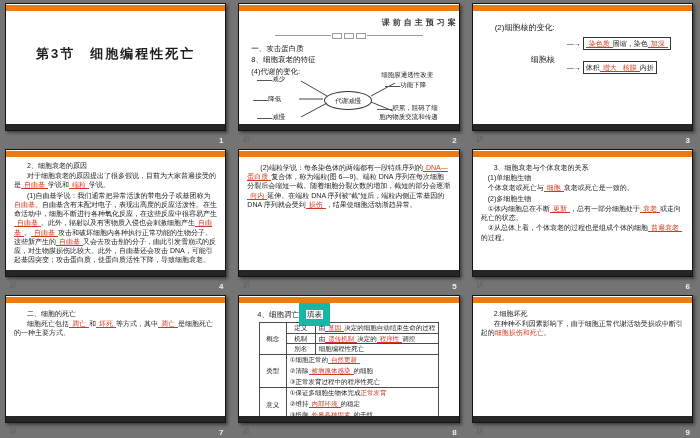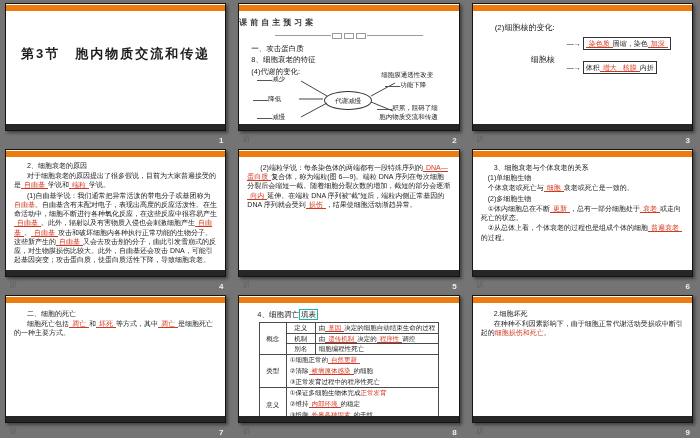--- a/index.html
+++ b/index.html
@@ -17,30 +17,30 @@
     box-shadow:2px 2px 3px rgba(0,0,0,.45);
     display:flex;flex-direction:column;overflow:hidden;
   }
   .bar-top{height:6px;background:#ec7c10;margin-top:1px;flex:0 0 auto;}
   .bar-bottom{height:6px;background:#262626;margin-top:auto;flex:0 0 auto;}
   .sbody{flex:1 1 auto;overflow:hidden;position:relative;font-size:7px;line-height:1.32;}
   .page{position:absolute;right:10px;bottom:1px;font-size:8px;font-weight:bold;color:#efefef;}
   .wm{position:absolute;left:10px;bottom:2px;font-size:7px;color:#5c5c5c;}
   .red{color:#d03a22;}
   .u{border-bottom:1px solid currentColor;padding:0 3px;}
-  .boxed{border:1px solid #14b8a6;padding:0 1px;}
+  .boxed{border:7px solid #14b8a6;padding:0 1px;}
   .para{margin:0 0 1px 0;}
   .indent{text-indent:13px;}
   .ind-sm{text-indent:7px;}
   .blank{display:inline-block;width:15px;height:6px;border-bottom:1px solid #555;}
   
   .s1-title{font-size:13px;font-weight:bold;text-align:center;margin-top:34px;letter-spacing:2px;}
   .s1-site{font-size:10px;font-weight:bold;text-align:center;margin-top:30px;letter-spacing:.5px;}
   
-  .s2-head{text-align:left;font-size:8px;letter-spacing:3px;margin-top:7px;color:#3a3a3a;font-weight:bold;}
+  .s2-head{text-align:right;font-size:8px;letter-spacing:3px;margin-top:7px;color:#3a3a3a;font-weight:bold;}
   .s2-div{display:flex;align-items:center;justify-content:center;margin-top:4px;}
   .s2-div .ln{width:56px;height:1px;background:#9a9a9a;}
   .s2-div .bx{width:8px;height:4px;border:1px solid #9a9a9a;margin:0 1px;}
   .s2-text{margin:5px 0 0 12px;font-size:7.5px;line-height:1.45;}
   .s2-diag{position:absolute;left:4px;right:4px;top:60px;height:52px;font-size:6.5px;}
   .s2-diag svg{position:absolute;left:0;top:0;}
   .dg{position:absolute;white-space:nowrap;}
   .ell{position:absolute;left:81px;top:20px;width:46px;height:17px;border:1px solid #333;border-radius:50%;
        text-align:center;line-height:17px;font-size:6.5px;}
   
@@ -62,21 +62,21 @@
 </style>
 </head>
 <body>
 
 <div class="grid">
 
   <div class="cell">
     <div class="slide">
       <div class="bar-top"></div>
       <div class="sbody">
-        <div class="s1-title">第3节　胞内物质交流和传递</div>
+        <div class="s1-title">第3节　细胞编程性死亡</div>
       </div>
       <div class="bar-bottom"></div>
     </div>
     <span class="page">1</span>
   </div>
 
   <div class="cell">
     <div class="slide">
       <div class="bar-top"></div>
       <div class="sbody">

